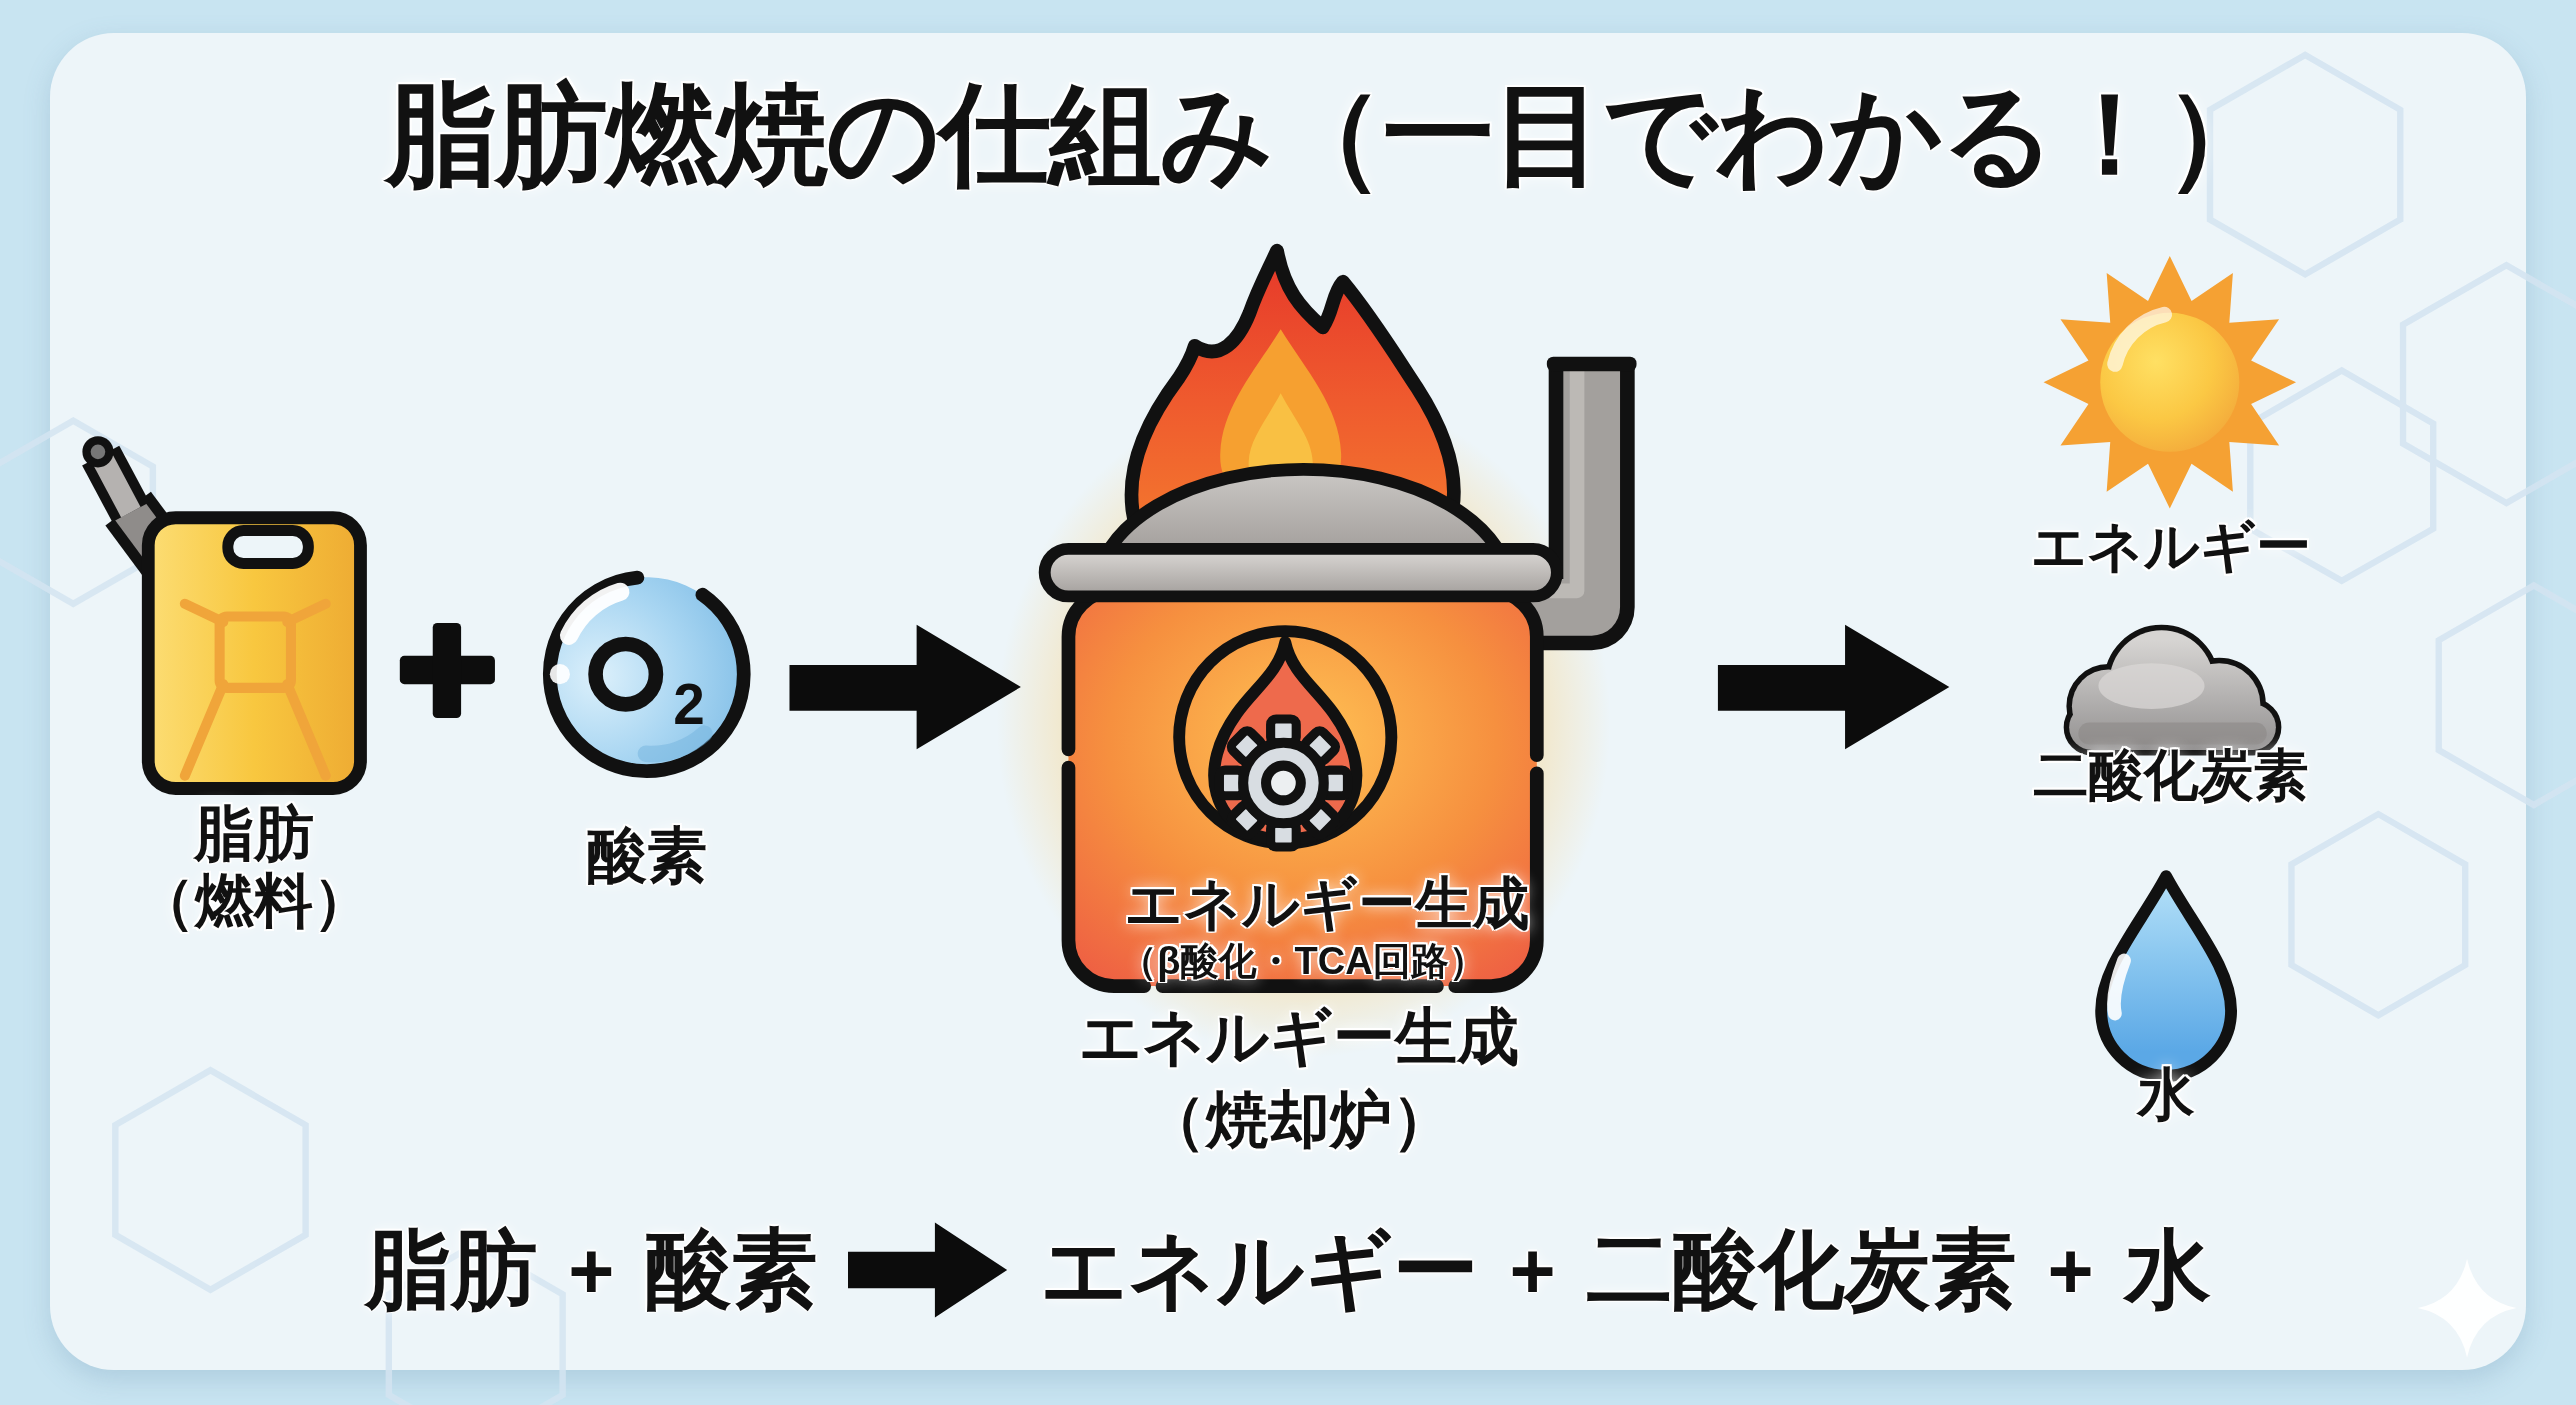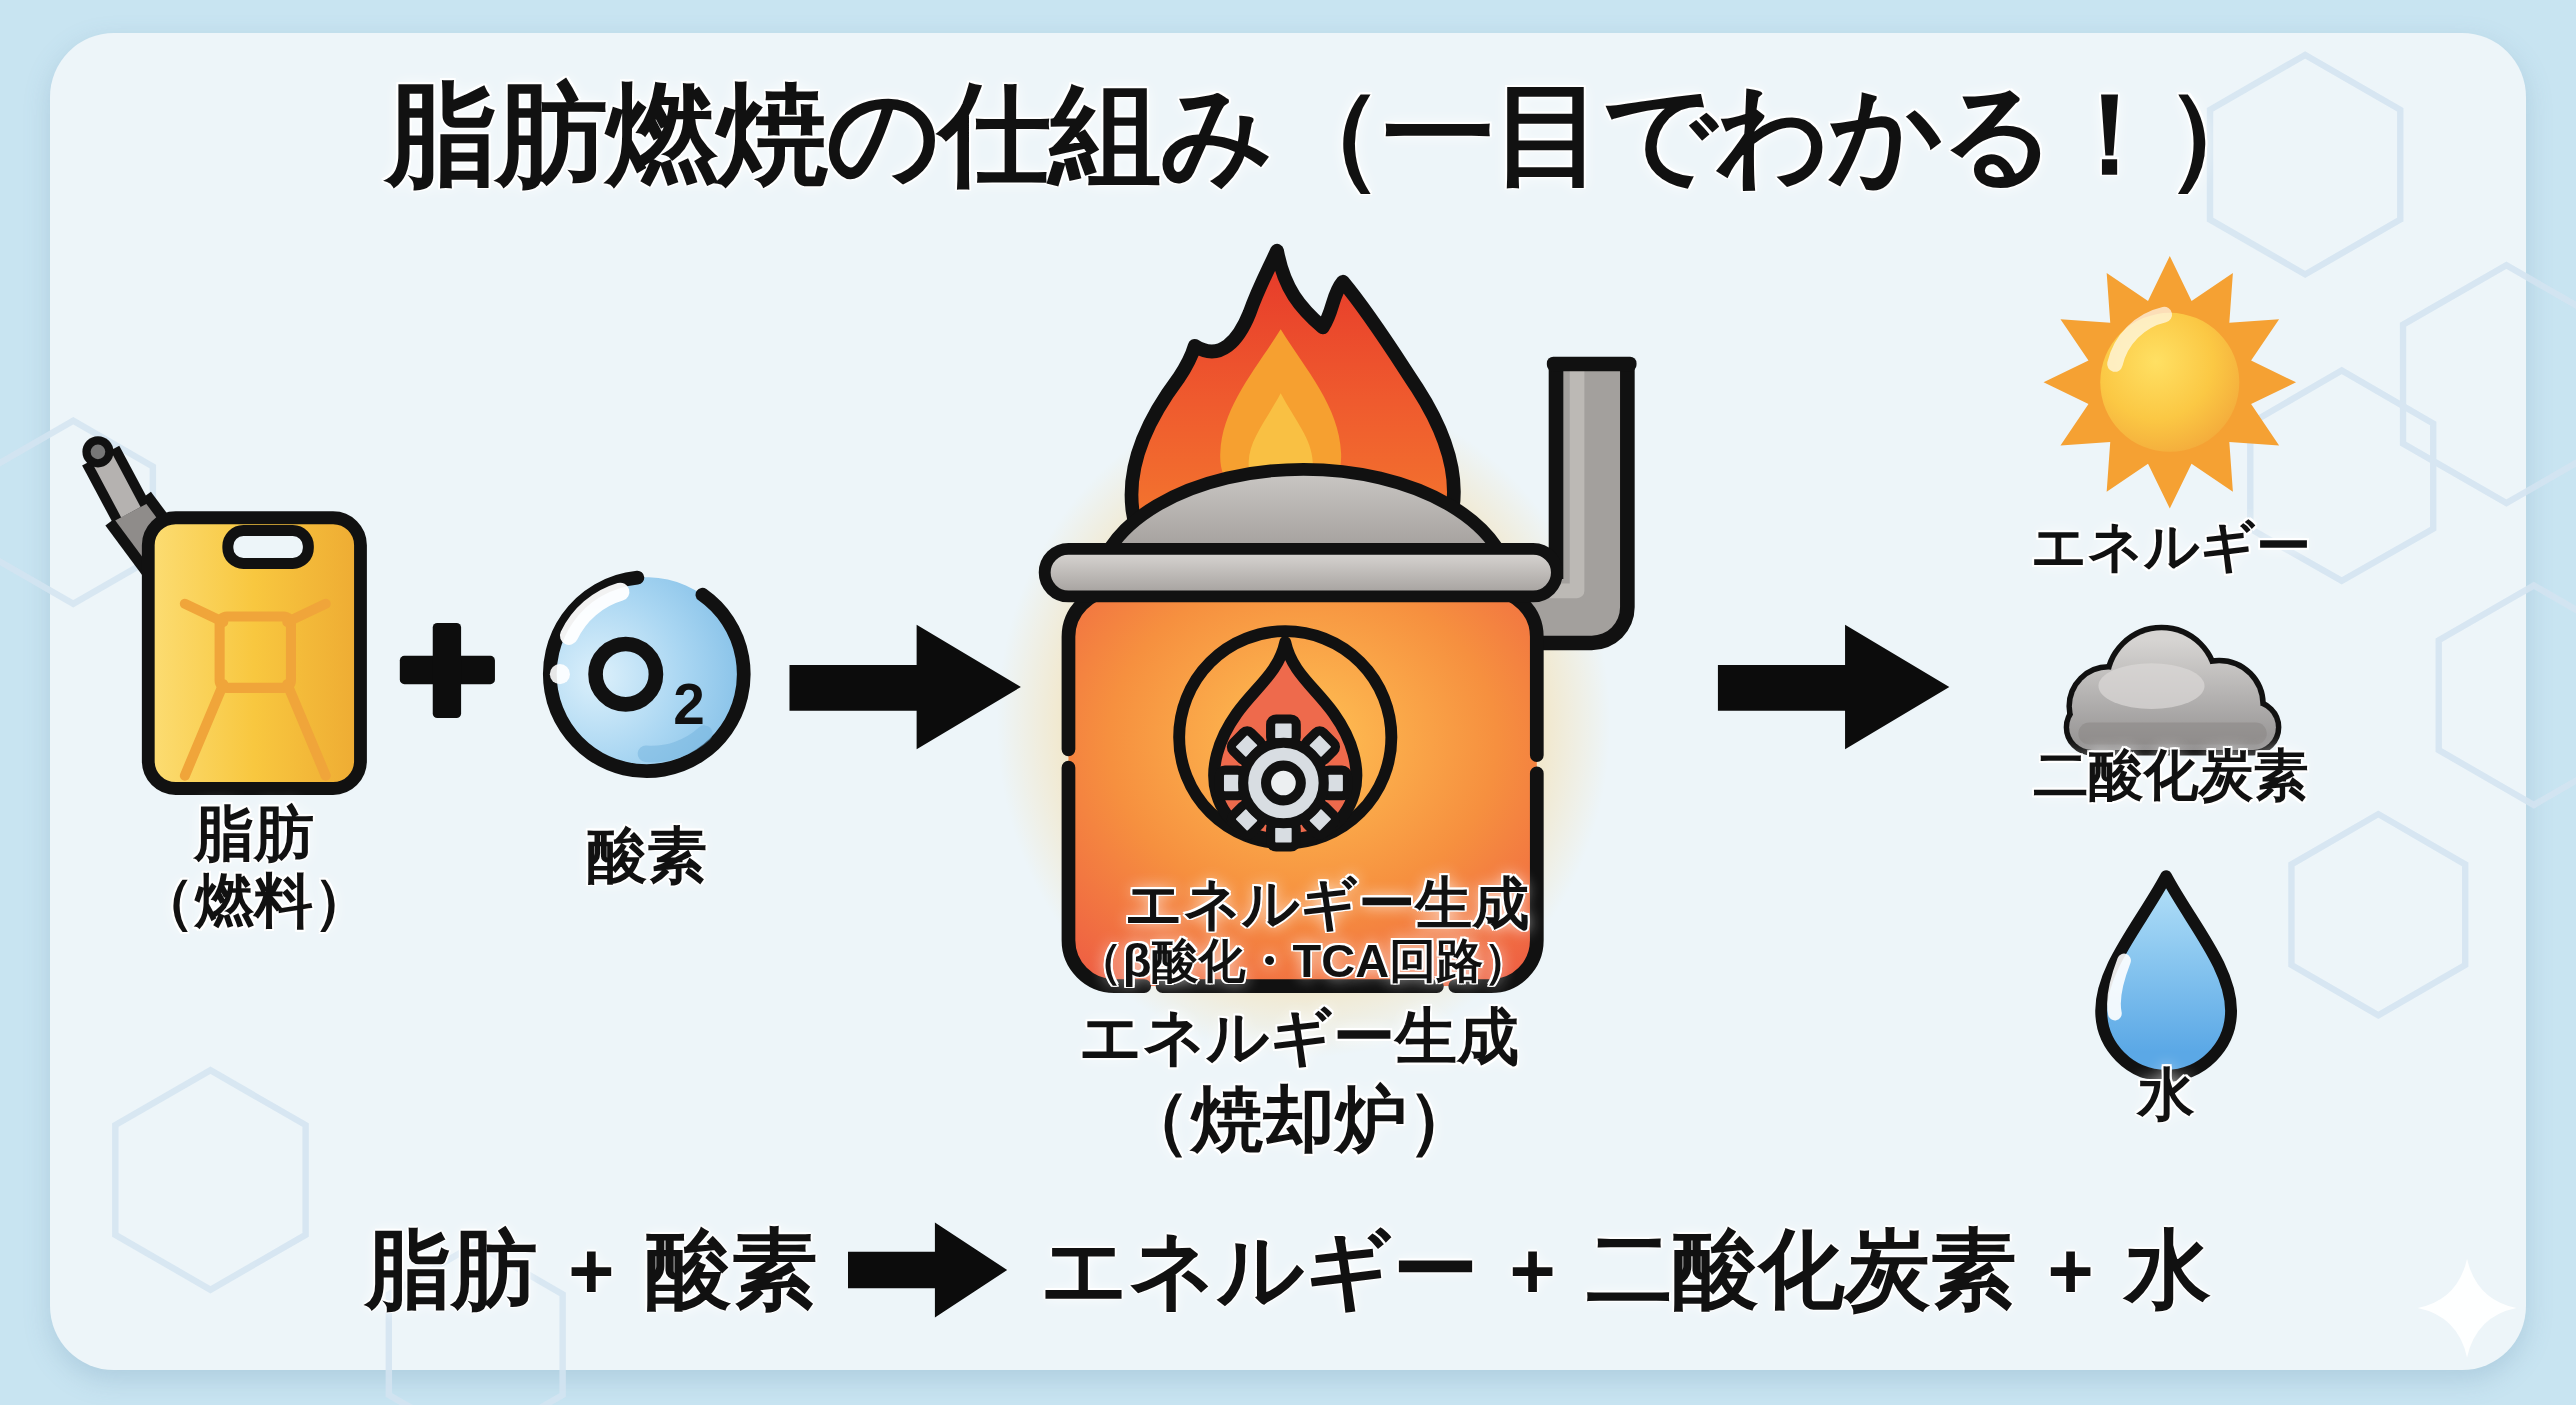--- a/index.html
+++ b/index.html
@@ -9,23 +9,23 @@
         border-radius:64px;box-shadow:0 9.1px 25.6px rgba(100,140,170,.25);}
   svg.scene{position:absolute;left:0;top:0;width:2576px;height:1405px;}
   .lbl{position:absolute;font-weight:900;white-space:nowrap;transform:translate(-50%,-50%);
        text-shadow:1.8px 0 0 #fff,-1.8px 0 0 #fff,0 1.8px 0 #fff,0 -1.8px 0 #fff,
                    1.8px 1.8px 0 #fff,-1.8px -1.8px 0 #fff,1.8px -1.8px 0 #fff,-1.8px 1.8px 0 #fff,0 0 14.6px rgba(255,255,255,.95);}
   #title{left:1288px;top:135px;font-size:112px;letter-spacing:-1.8px;margin-left:42px;}
   .l-fat{left:254px;top:834px;font-size:60px;}
   .l-fuel{left:254px;top:902px;font-size:59px;}
   .l-oxy{left:647px;top:856px;font-size:60px;}
   .l-gen{left:1303px;top:904px;font-size:57px;margin-left:24px;}
-  .l-beta{left:1303px;top:961px;font-size:47px;}
+  .l-beta{left:1303px;top:961px;font-size:38px;}
   .l-mito{left:1299px;top:1037px;font-size:62px;}
-  .l-inc{left:1299px;top:1120px;font-size:72px;}
+  .l-inc{left:1299px;top:1120px;font-size:62px;}
   .l-energy{left:2171px;top:547px;font-size:55px;}
   .l-co2{left:2171px;top:776px;font-size:55px;}
   .l-water{left:2166px;top:1095px;font-size:57px;}
   #equation{position:absolute;left:0;top:1270px;width:2576px;display:flex;justify-content:center;
             align-items:center;gap:31px;transform:translateY(-50%);}
   #equation .term{font-weight:900;font-size:86px;white-space:nowrap;
        text-shadow:1.8px 0 0 #fff,-1.8px 0 0 #fff,0 1.8px 0 #fff,0 -1.8px 0 #fff,0 0 12.8px rgba(255,255,255,.9);}
   #equation .op{font-size:79px;}
   #eq-arrow{display:block;}
 </style>

